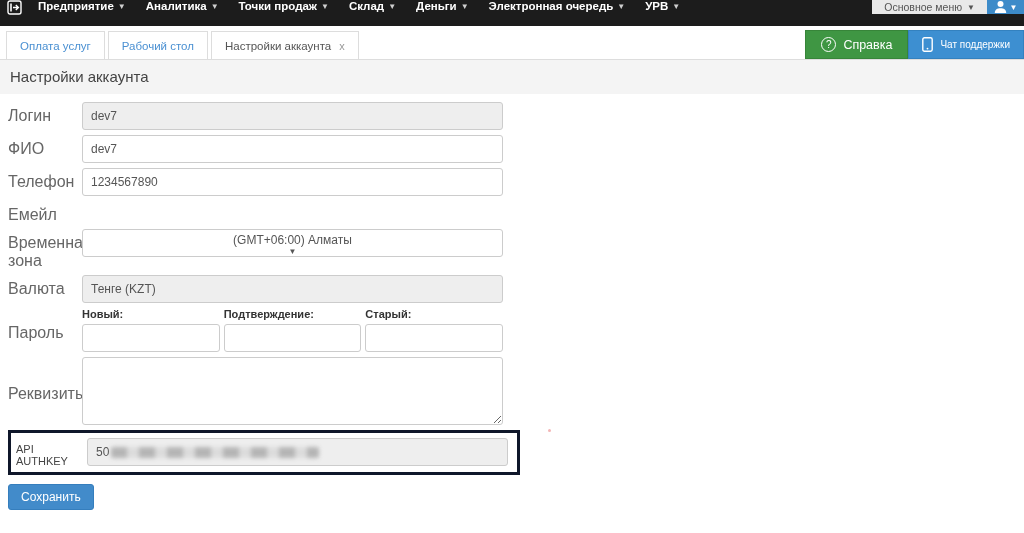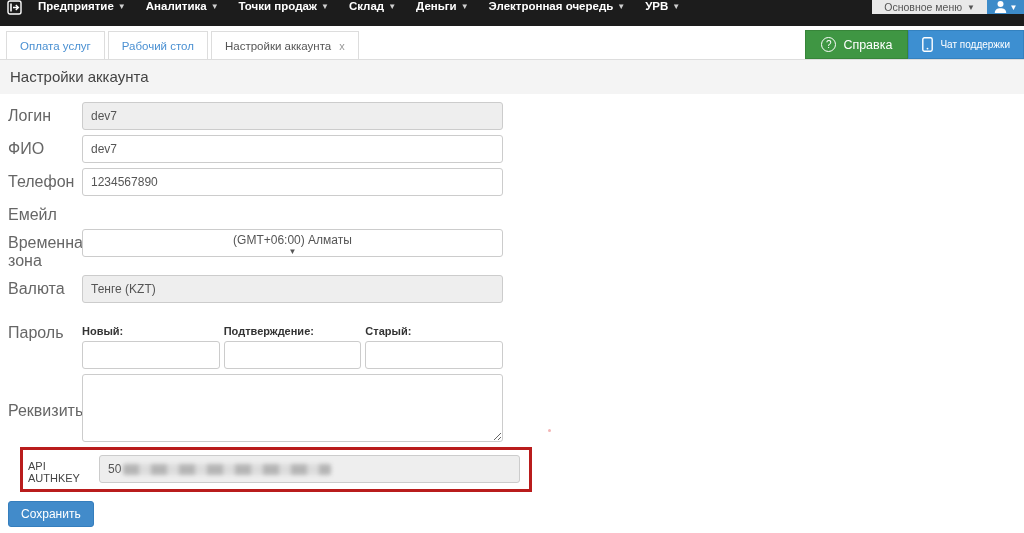--- a/index.html
+++ b/index.html
@@ -35,26 +35,26 @@
   .form-label { width:74px; flex:none; font-size:16px; color:#666; padding-top:5px; }
   .form-field { width:421px; }
   .tbox { width:100%; height:28px; border:1px solid #ccc; border-radius:3px; padding:0 8px; font-size:12px; color:#555; background:#fff; font-family:"Liberation Sans", sans-serif; display:flex; align-items:center; }
   input.tbox { display:block; }
   .tbox.disabled { background:#eee; }
   .selbox { justify-content:flex-end; cursor:pointer;flex-direction:column; }
   .sel-arrow { font-size:8px; color:#555; }
 
   .pw-label { padding-top:16px; }
   .pw-cols { display:flex; gap:4px; }
-  .pw-col { width:138px;margin-top:17px; }
+  .pw-col { width:138px; }
   .pw-col-label { font-size:11px; font-weight:700; color:#333; margin-bottom:4px; }
 
   textarea.reqs { width:421px; height:68px; border:1px solid #ccc; border-radius:3px; padding:4px 8px; font-size:12px; color:#555; font-family:"Liberation Sans", sans-serif; resize:both; display:block; }
 
-  .api-box { width:512px; border:3px solid #b91c1c; padding:5px 5px; display:flex; margin-top:2px; margin-left:12px; }
+  .api-box { width:512px; border:3px solid #0f172a; padding:5px 5px; display:flex; margin-top:2px; margin-left:0; }
   .api-label { width:71px; flex:none; font-size:11px; color:#444; padding-top:5px; }
   .api-field { width:421px; }
   .blurbar { display:inline-block; vertical-align:middle; width:208px; height:11px; margin-left:2px; border-radius:2px; background:repeating-linear-gradient(90deg,#ababab 0 16px,#d9d9d9 16px 28px); filter:blur(2px); opacity:.85; }
 
   .save-btn { margin-top:9px; background:#428bca; border:1px solid #357ebd; color:#fff; font-size:12px; font-family:"Liberation Sans", sans-serif; padding:5px 12px; border-radius:3px; cursor:pointer; }
 
   .dot-artifact { position:absolute; left:548px; top:335px; width:3px; height:3px; border-radius:50%; background:#f3b6b6; }
 
   svg { display:block; }
 </style>

